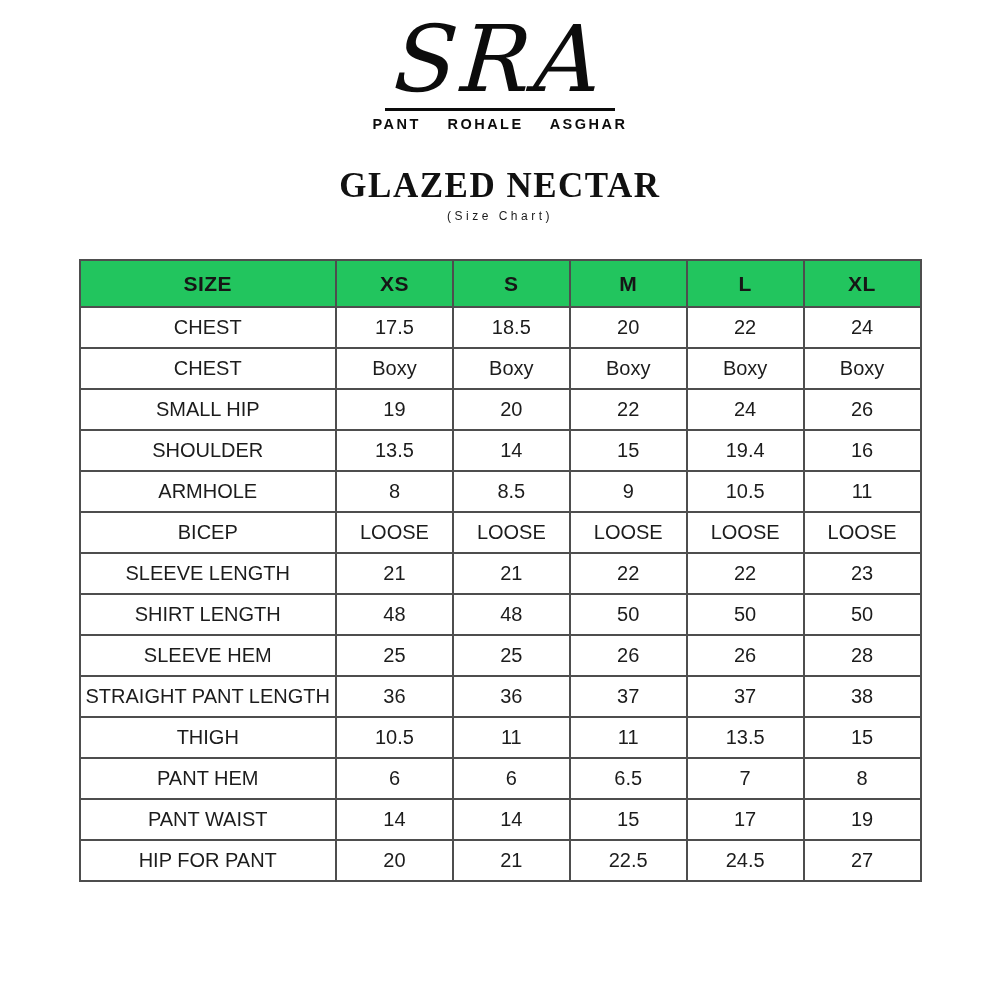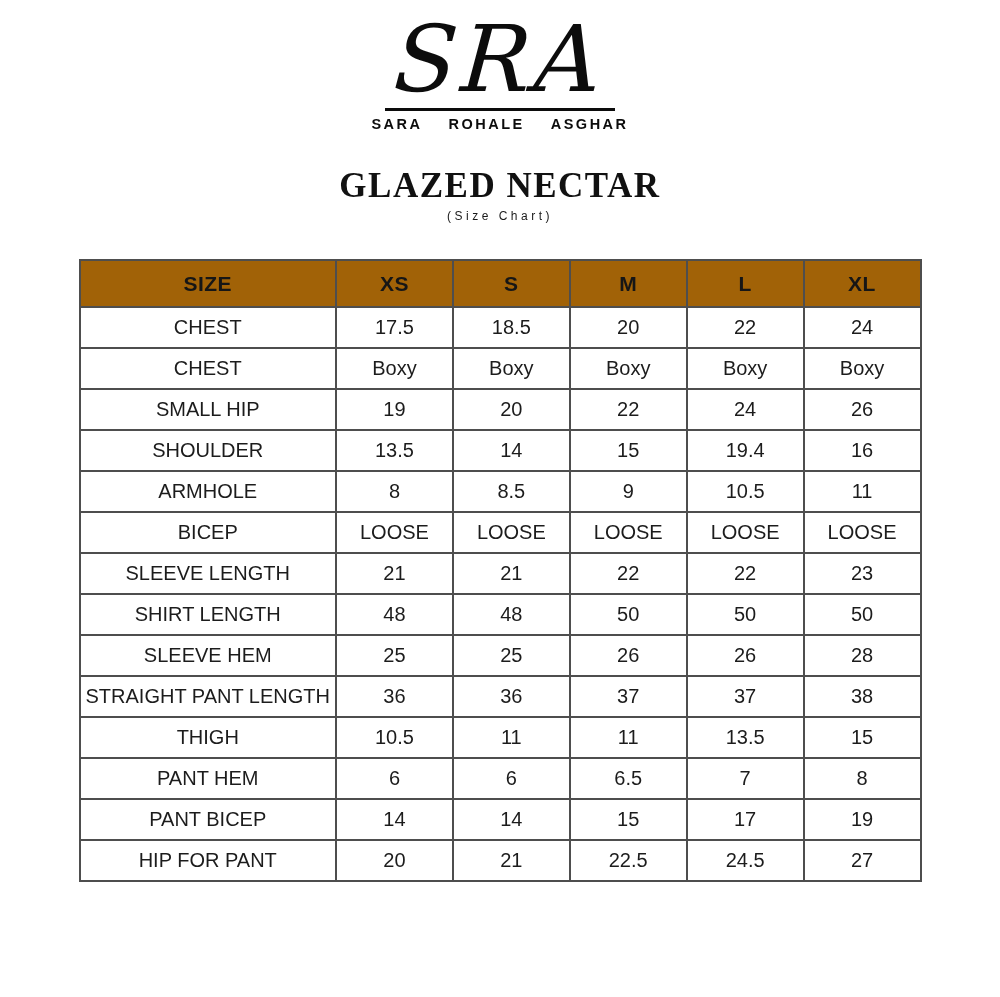--- a/index.html
+++ b/index.html
@@ -65,21 +65,21 @@
   table.size-chart td {
     border: 2px solid #4e4e4e;
     text-align: center;
     vertical-align: middle;
     padding: 0 2px;
     white-space: nowrap;
     overflow: hidden;
   }
   table.size-chart thead th {
     height: 45px;
-    background: #a16207;
+    background: #22c55e;
     font-size: 21px;
     font-weight: 700;
     letter-spacing: 0.5px;
     color: #161616;
   }
   table.size-chart tbody td {
     height: 39px;
     font-size: 20px;
     font-weight: 400;
     color: #1c1c1c;
@@ -87,21 +87,21 @@
   }
 </style>
 </head>
 <body>
 
 <div class="page">
 
   <header class="brand">
     <div class="monogram">SRA</div>
     <div class="brand-rule"></div>
-    <div class="brand-name">SARA ROHALE ASGHAR</div>
+    <div class="brand-name">PANT ROHALE ASGHAR</div>
   </header>
 
   <h1 class="title">GLAZED NECTAR</h1>
 
   <div class="subtitle">(Size Chart)</div>
 
   <table class="size-chart">
     <colgroup>
       <col style="width:30.5%">
       <col style="width:13.9%">
@@ -211,21 +211,21 @@
         </tr>
         <tr>
           <td>PANT HEM</td>
           <td>6</td>
           <td>6</td>
           <td>6.5</td>
           <td>7</td>
           <td>8</td>
         </tr>
         <tr>
-          <td>PANT BICEP</td>
+          <td>PANT WAIST</td>
           <td>14</td>
           <td>14</td>
           <td>15</td>
           <td>17</td>
           <td>19</td>
         </tr>
         <tr>
           <td>HIP FOR PANT</td>
           <td>20</td>
           <td>21</td>

